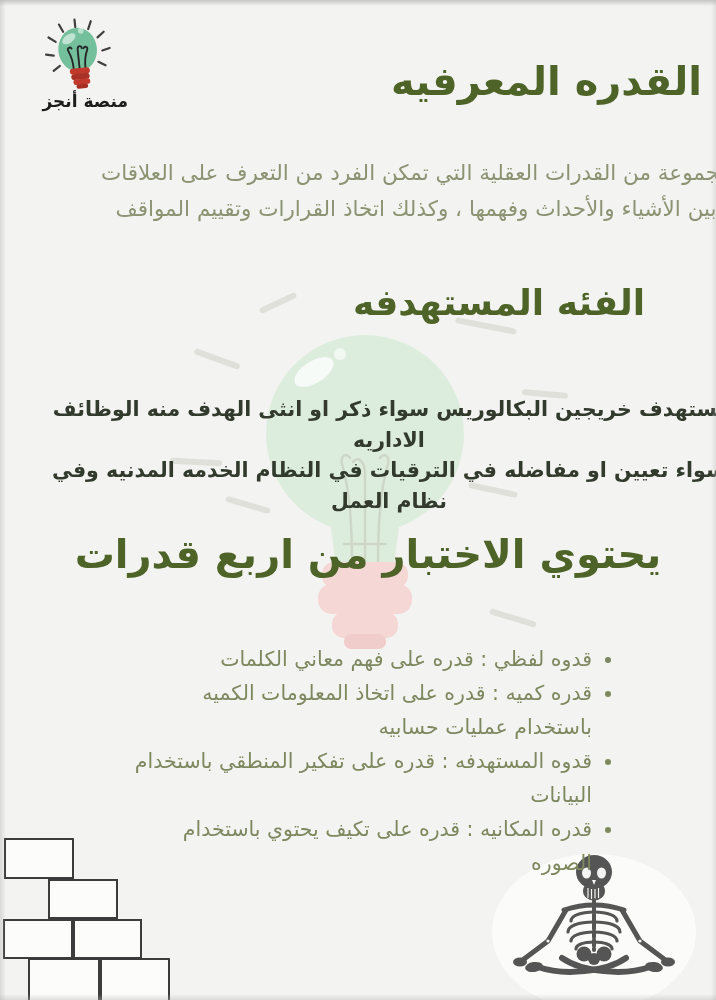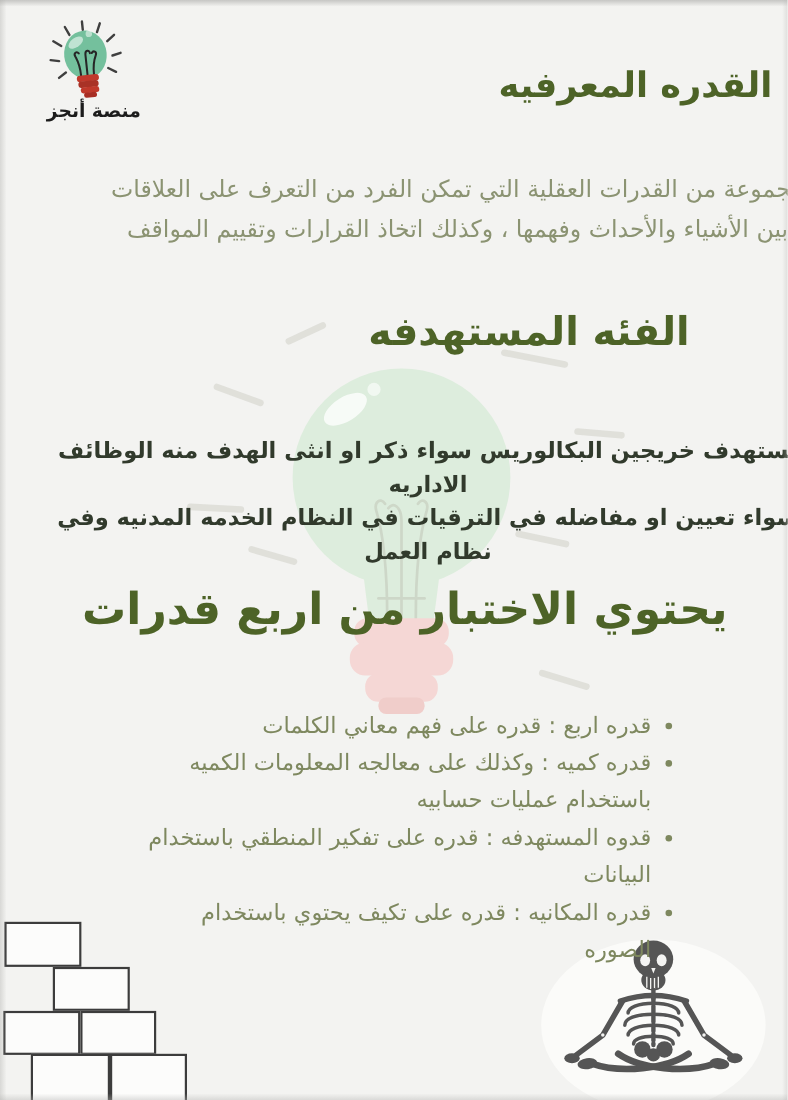--- a/index.html
+++ b/index.html
@@ -24,24 +24,24 @@
                  background:linear-gradient(to top, rgba(180,180,178,.4), rgba(180,180,178,0)); z-index:5; }
 
   
   .logo { position:absolute; top:16px; left:28px; width:100px; text-align:right; z-index:3; }
   .logo svg { display:block; margin:0 auto; }
   .logo-text { font-size:17px; font-weight:bold; color:#1c1c1c; margin-top:1px; letter-spacing:0; }
 
   
   h1.main-title {
     position:absolute; top:58px; right:14px;
-    font-size:32px; font-weight:bold; color:#4d6327; z-index:2; white-space:nowrap;
+    font-size:40px; font-weight:bold; color:#4d6327; z-index:2; white-space:nowrap;
   }
   h2.target-title {
-    position:absolute; top:282px; right:89px;
+    position:absolute; top:282px; right:71px;
     font-size:36px; font-weight:bold; color:#4d6327; z-index:2; white-space:nowrap;
   }
   h2.contents-title {
     position:absolute; top:531px; left:0; right:0; text-align:center;
     transform:translateX(10px);
     font-size:40px; font-weight:bold; color:#4d6327; z-index:2; white-space:nowrap;
   }
 
   
   .intro {
@@ -153,22 +153,22 @@
   <h2 class="target-title">الفئه المستهدفه</h2>
 
   <p class="target-para">
     <span>يستهدف خريجين البكالوريس سواء ذكر او انثى الهدف منه الوظائف الاداريه</span><br>
     <span>سواء تعيين او مفاضله في الترقيات في النظام الخدمه المدنيه وفي نظام العمل</span><br>
   </p>
 
   <h2 class="contents-title">يحتوي الاختبار من اربع قدرات</h2>
 
   <ul class="abilities">
-    <li>قدره اربع : قدره على فهم معاني الكلمات</li>
-    <li>قدره كميه : وكذلك على معالجه المعلومات الكميه باستخدام عمليات حسابيه</li>
+    <li>قدوه لفظي : قدره على فهم معاني الكلمات</li>
+    <li>قدره كميه : قدره على اتخاذ المعلومات الكميه باستخدام عمليات حسابيه</li>
     <li>قدوه المستهدفه : قدره على تفكير المنطقي باستخدام البيانات</li>
     <li>قدره المكانيه : قدره على تكيف يحتوي باستخدام الصوره</li>
   </ul>
 
   <div class="brick" style="left:4px;   top:838px; width:70px; height:41px;"></div>
   <div class="brick" style="left:48px;  top:879px; width:70px; height:40px;"></div>
   <div class="brick" style="left:3px;   top:919px; width:70px; height:40px;"></div>
   <div class="brick" style="left:73px;  top:919px; width:69px; height:40px;"></div>
   <div class="brick" style="left:28px;  top:958px; width:72px; height:46px;"></div>
   <div class="brick" style="left:100px; top:958px; width:70px; height:46px;"></div>

